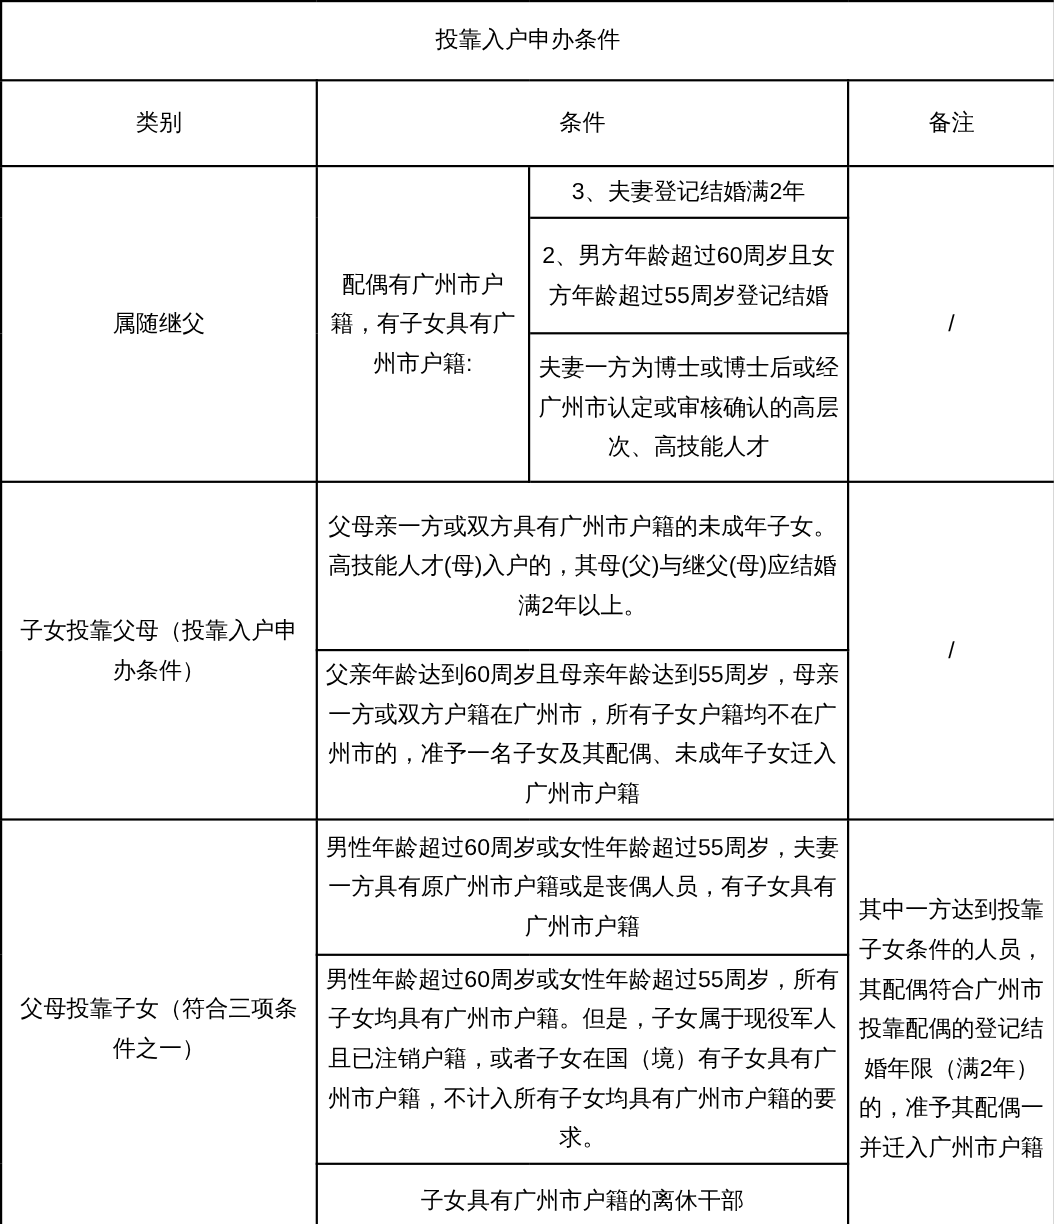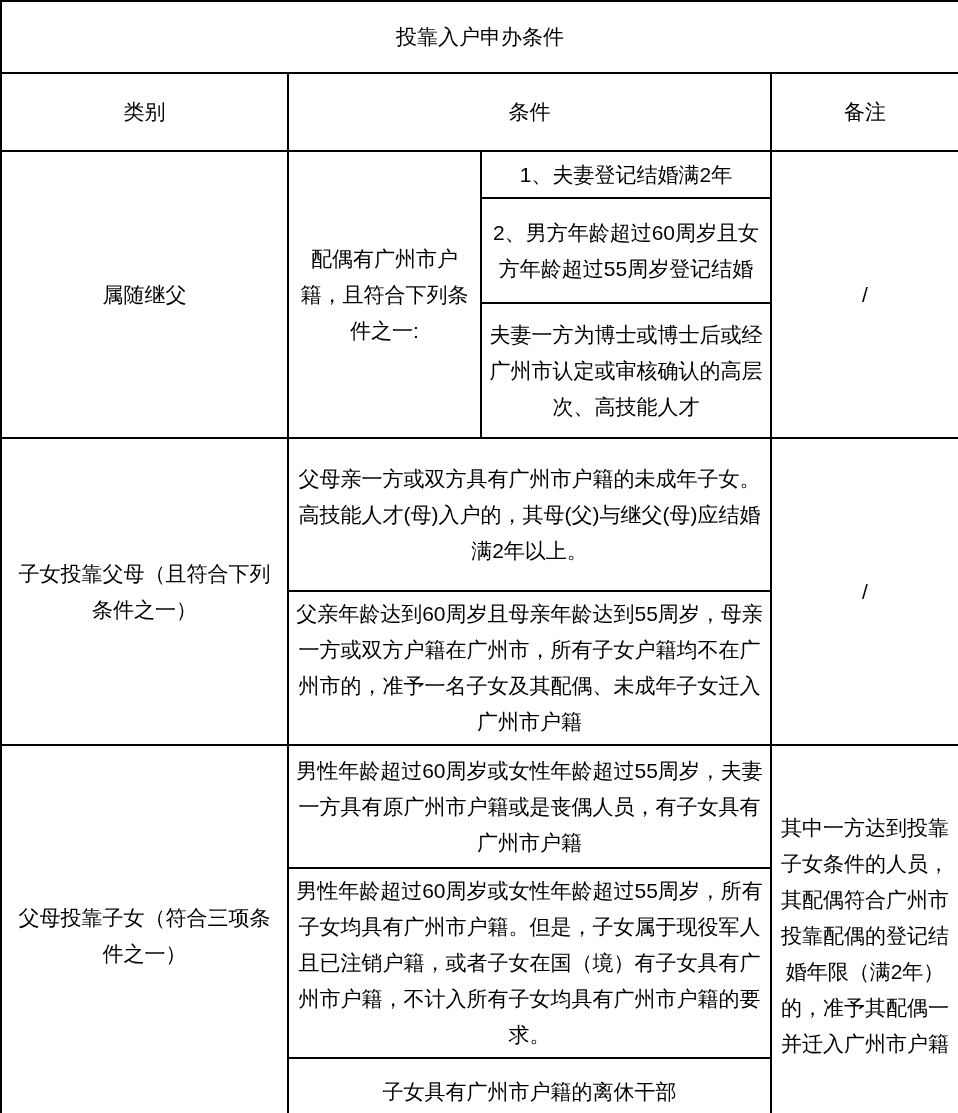--- a/index.html
+++ b/index.html
@@ -72,35 +72,35 @@
     </tr>
 
     <tr class="r-header">
       <td class="header-cell">类别</td>
       <td colspan="2" class="header-cell">条件</td>
       <td class="header-cell">备注</td>
     </tr>
 
     <tr class="r-sp1">
       <td rowspan="3">属随继父</td>
-      <td rowspan="3">配偶有广州市户籍，且符合下列条件之一:</td>
-      <td>1、夫妻登记结婚满2年</td>
+      <td rowspan="3">配偶有广州市户籍，有子女具有广州市户籍:</td>
+      <td>3、夫妻登记结婚满2年</td>
       <td rowspan="3">/</td>
     </tr>
 
     <tr class="r-sp2">
       <td>2、男方年龄超过60周岁且女方年龄超过55周岁登记结婚</td>
     </tr>
 
     <tr class="r-sp3">
       <td>夫妻一方为博士或博士后或经广州市认定或审核确认的高层次、高技能人才</td>
     </tr>
 
     <tr class="r-ch1">
-      <td rowspan="2">子女投靠父母（且符合下列条件之一）</td>
+      <td rowspan="2">子女投靠父母（投靠入户申办条件）</td>
       <td colspan="2">父母亲一方或双方具有广州市户籍的未成年子女。高技能人才(母)入户的，其母(父)与继父(母)应结婚满2年以上。</td>
       <td rowspan="2">/</td>
     </tr>
 
     <tr class="r-ch2">
       <td colspan="2">父亲年龄达到60周岁且母亲年龄达到55周岁，母亲一方或双方户籍在广州市，所有子女户籍均不在广州市的，准予一名子女及其配偶、未成年子女迁入广州市户籍</td>
     </tr>
 
     <tr class="r-pa1">
       <td rowspan="3">父母投靠子女（符合三项条件之一）</td>

